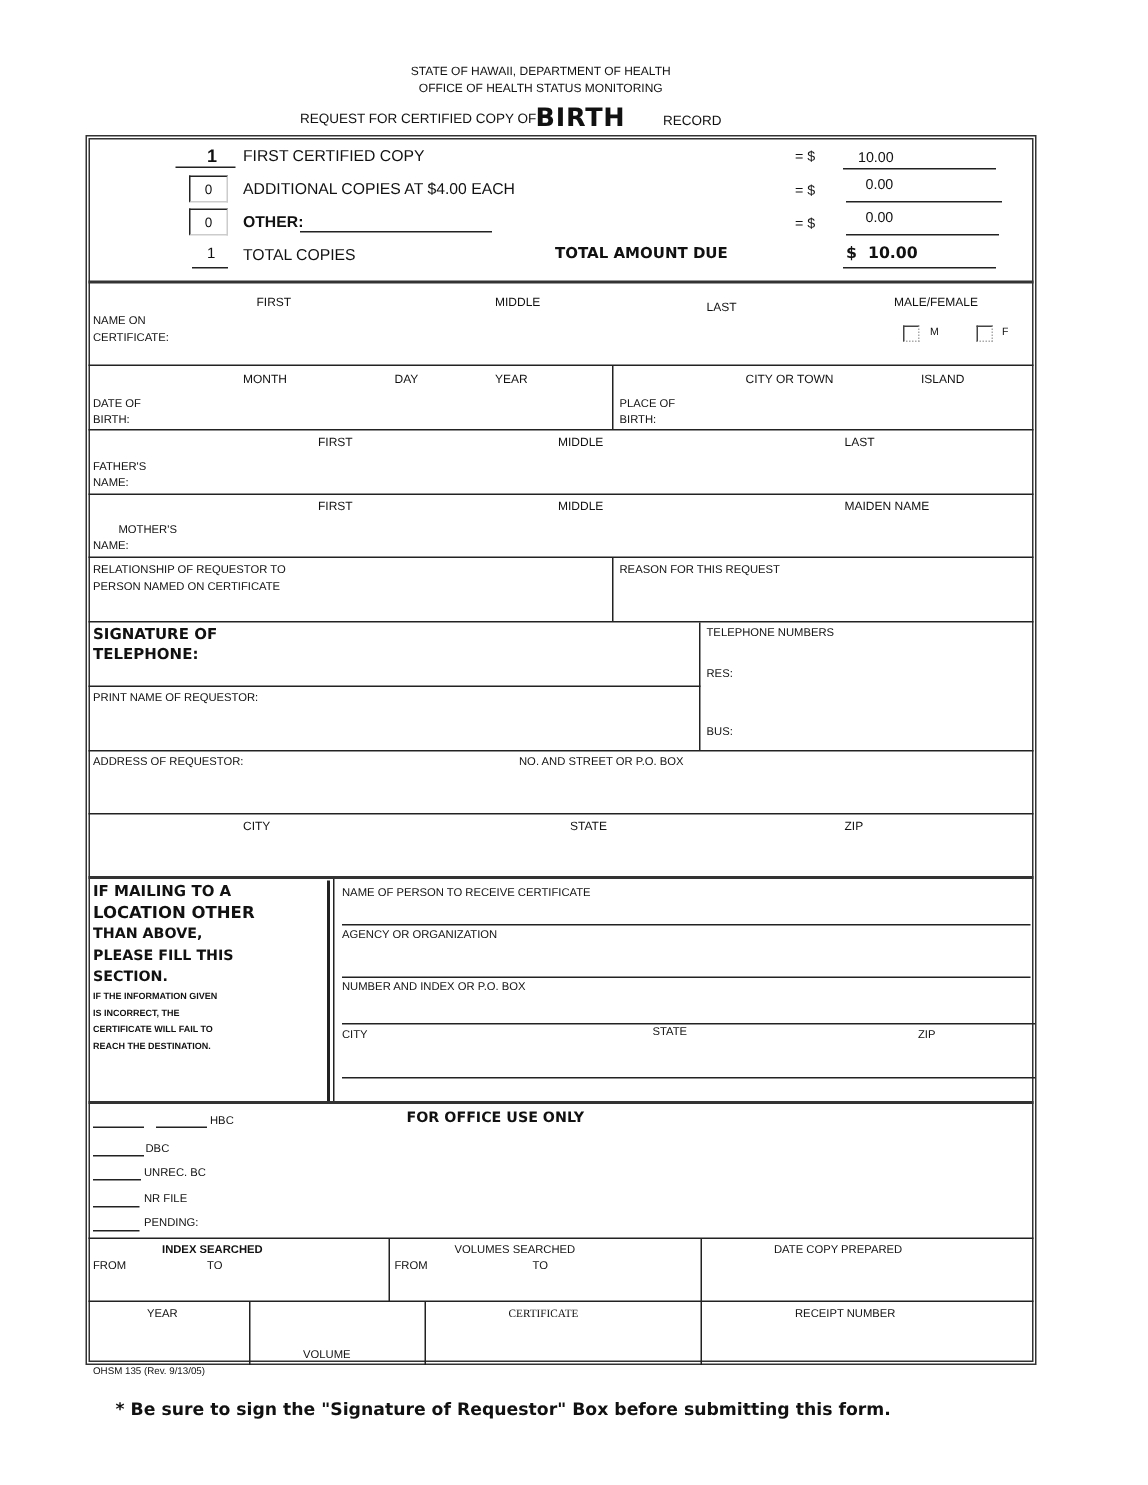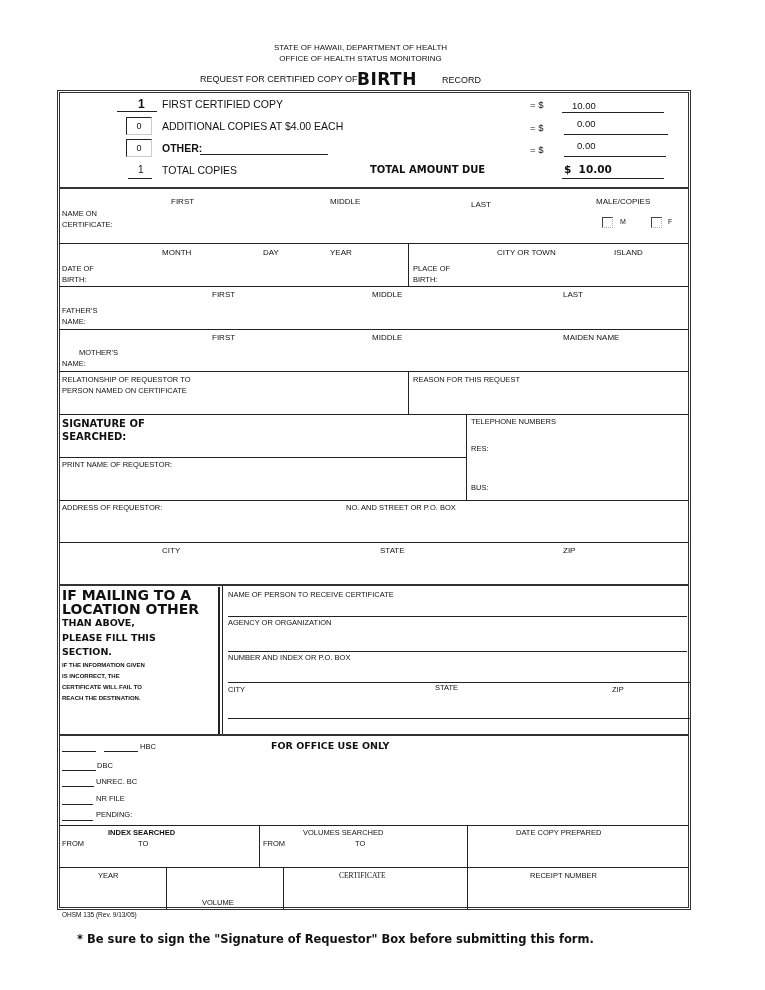--- a/index.html
+++ b/index.html
@@ -62,21 +62,21 @@
   <div class="abs black" style="top:163px;left:564px;font-size:10.5px;white-space:pre;">$  10.00</div>
   <div class="uline" style="top:178px;left:562px;width:102px;"></div>
 </div>
 
 <div class="hline2" style="top:187px;left:59px;width:630px;"></div>
 
 <div>
   <div class="abs t8" style="top:196px;left:171px;">FIRST</div>
   <div class="abs t8" style="top:196px;left:330px;">MIDDLE</div>
   <div class="abs t8" style="top:199px;left:471px;">LAST</div>
-  <div class="abs t8" style="top:196px;left:596px;">MALE/COPIES</div>
+  <div class="abs t8" style="top:196px;left:596px;">MALE/FEMALE</div>
   <div class="abs t7" style="top:209px;left:62px;">NAME ON</div>
   <div class="abs t7" style="top:220px;left:62px;">CERTIFICATE:</div>
   <div class="chk" style="top:217px;left:602px;"></div>
   <div class="abs" style="top:218px;left:620px;font-size:7px;">M</div>
   <div class="chk" style="top:217px;left:651px;"></div>
   <div class="abs" style="top:218px;left:668px;font-size:7px;">F</div>
 </div>
 
 <div class="hline" style="top:243px;left:59px;width:630px;"></div>
 
@@ -119,21 +119,21 @@
   <div class="abs t7" style="top:375px;left:62px;">RELATIONSHIP OF REQUESTOR TO</div>
   <div class="abs t7" style="top:386px;left:62px;">PERSON NAMED ON CERTIFICATE</div>
   <div class="vline" style="top:372px;left:408px;height:42px;"></div>
   <div class="abs t7" style="top:375px;left:413px;">REASON FOR THIS REQUEST</div>
 </div>
 
 <div class="hline" style="top:414px;left:59px;width:630px;"></div>
 
 <div>
   <div class="abs black" style="top:417px;left:62px;font-size:10px;line-height:13px;">SIGNATURE OF</div>
-  <div class="abs black" style="top:430px;left:62px;font-size:10px;line-height:13px;">SEARCHED:</div>
+  <div class="abs black" style="top:430px;left:62px;font-size:10px;line-height:13px;">TELEPHONE:</div>
   <div class="vline" style="top:415px;left:466px;height:85px;"></div>
   <div class="abs t7" style="top:417px;left:471px;">TELEPHONE NUMBERS</div>
   <div class="abs t7" style="top:444px;left:471px;">RES:</div>
   <div class="abs t7" style="top:483px;left:471px;">BUS:</div>
 </div>
 
 <div class="hline" style="top:457px;left:59px;width:408px;"></div>
 <div>
   <div class="abs t7" style="top:460px;left:62px;">PRINT NAME OF REQUESTOR:</div>
 </div>
@@ -150,22 +150,22 @@
 <div>
   <div class="abs t8" style="top:545px;left:162px;">CITY</div>
   <div class="abs t8" style="top:545px;left:380px;">STATE</div>
   <div class="abs t8" style="top:545px;left:563px;">ZIP</div>
 </div>
 
 <div class="hline2" style="top:584px;left:59px;width:630px;"></div>
 
 <div class="abs" style="top:587px;left:59px;width:161px;height:147px;border-right:2px solid #222;box-sizing:border-box;"></div>
 <div>
-  <div class="abs black" style="top:588px;left:62px;font-size:14px;line-height:14.5px;">IF MAILING TO A</div>
-  <div class="abs black" style="top:602px;left:62px;font-size:14px;line-height:14.5px;">LOCATION OTHER</div>
+  <div class="abs black" style="top:588px;left:62px;font-size:10px;line-height:14.5px;">IF MAILING TO A</div>
+  <div class="abs black" style="top:602px;left:62px;font-size:11px;line-height:14.5px;">LOCATION OTHER</div>
   <div class="abs black" style="top:616px;left:62px;font-size:9.5px;line-height:14.5px;">THAN ABOVE,</div>
   <div class="abs black" style="top:631px;left:62px;font-size:9.5px;line-height:14.5px;">PLEASE FILL THIS</div>
   <div class="abs black" style="top:645px;left:62px;font-size:9.5px;line-height:14.5px;">SECTION.</div>
   <div class="abs bold" style="top:660px;left:62px;font-size:6px;line-height:11px;">IF THE INFORMATION GIVEN</div>
   <div class="abs bold" style="top:671px;left:62px;font-size:6px;line-height:11px;">IS INCORRECT, THE</div>
   <div class="abs bold" style="top:682px;left:62px;font-size:6px;line-height:11px;">CERTIFICATE WILL FAIL TO</div>
   <div class="abs bold" style="top:693px;left:62px;font-size:6px;line-height:11px;">REACH THE DESTINATION.</div>
 </div>
 <div class="vline" style="top:586px;left:222px;height:148px;border-left-width:1.3px;"></div>
 

